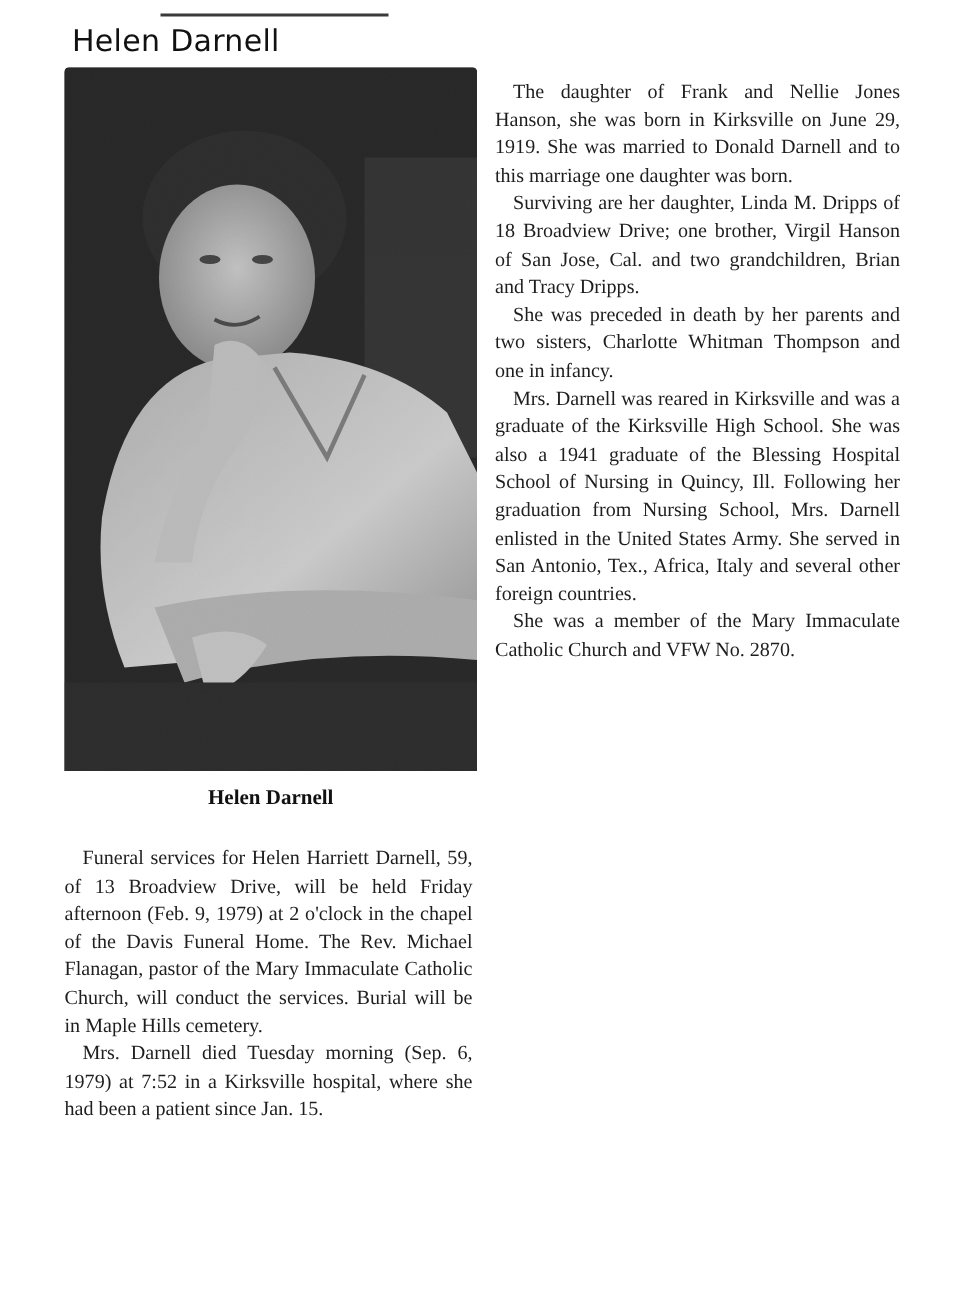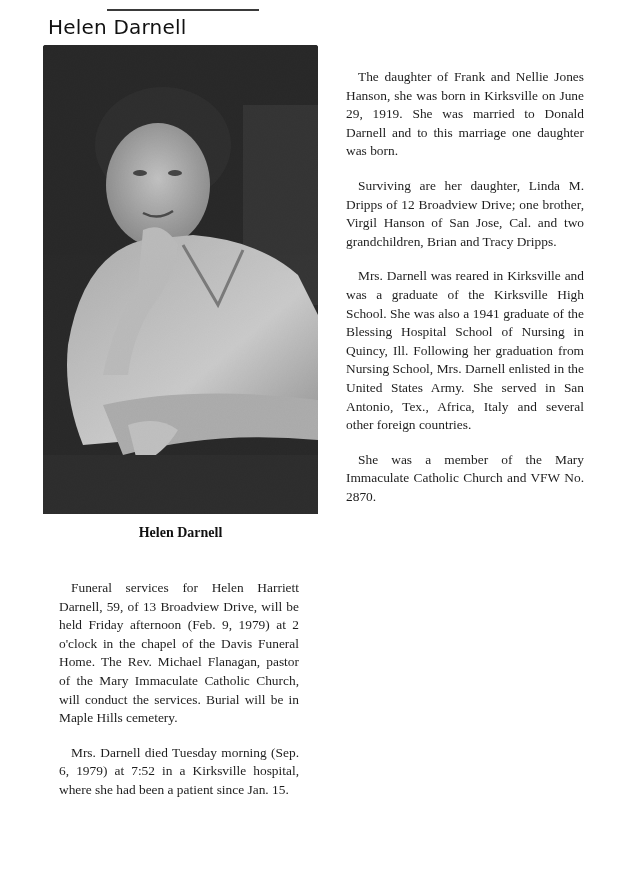--- a/index.html
+++ b/index.html
@@ -24,21 +24,21 @@
   }
   .photo svg { width: 100%; height: 100%; display: block; }
   .caption {
     position: absolute; left: 43px; top: 525px; width: 275px;
     text-align: center; font-size: 14px; font-weight: bold; color: #111;
   }
   .col {
     position: absolute; font-size: 13.4px; line-height: 18.6px;
     text-align: justify; color: #1e1e1e;
   }
-  .col p { margin: 16px; text-indent: 12px; }
+  .col p { margin: 0; text-indent: 12px; }
   .col-left { left: 43px; top: 563px; width: 272px; }
   .col-right { left: 330px; top: 52px; width: 270px; }
 </style>
 </head>
 <body>
 
 <div>
   <div class="top-rule"></div>
   <h1 class="headline">Helen Darnell</h1>
 
@@ -91,17 +91,18 @@
 
   <div class="caption">Helen Darnell</div>
 
   <div class="col col-left">
     <p>Funeral services for Helen Harriett Darnell, 59, of 13 Broadview Drive, will be held Friday afternoon (Feb. 9, 1979) at 2 o'clock in the chapel of the Davis Funeral Home. The Rev. Michael Flanagan, pastor of the Mary Immaculate Catholic Church, will conduct the services. Burial will be in Maple Hills cemetery.</p>
     <p>Mrs. Darnell died Tuesday morning (Sep. 6, 1979) at 7:52 in a Kirksville hospital, where she had been a patient since Jan. 15.</p>
   </div>
 
   <div class="col col-right">
     <p>The daughter of Frank and Nellie Jones Hanson, she was born in Kirksville on June 29, 1919. She was married to Donald Darnell and to this marriage one daughter was born.</p>
-    <p>Surviving are her daughter, Linda M. Dripps of 12 Broadview Drive; one brother, Virgil Hanson of San Jose, Cal. and two grandchildren, Brian and Tracy Dripps.</p>
+    <p>Surviving are her daughter, Linda M. Dripps of 18 Broadview Drive; one brother, Virgil Hanson of San Jose, Cal. and two grandchildren, Brian and Tracy Dripps.</p>
+    <p>She was preceded in death by her parents and two sisters, Charlotte Whitman Thompson and one in infancy.</p>
     <p>Mrs. Darnell was reared in Kirksville and was a graduate of the Kirksville High School. She was also a 1941 graduate of the Blessing Hospital School of Nursing in Quincy, Ill. Following her graduation from Nursing School, Mrs. Darnell enlisted in the United States Army. She served in San Antonio, Tex., Africa, Italy and several other foreign countries.</p>
     <p>She was a member of the Mary Immaculate Catholic Church and VFW No. 2870.</p>
   </div>
 </div>
 
 </body></html>

